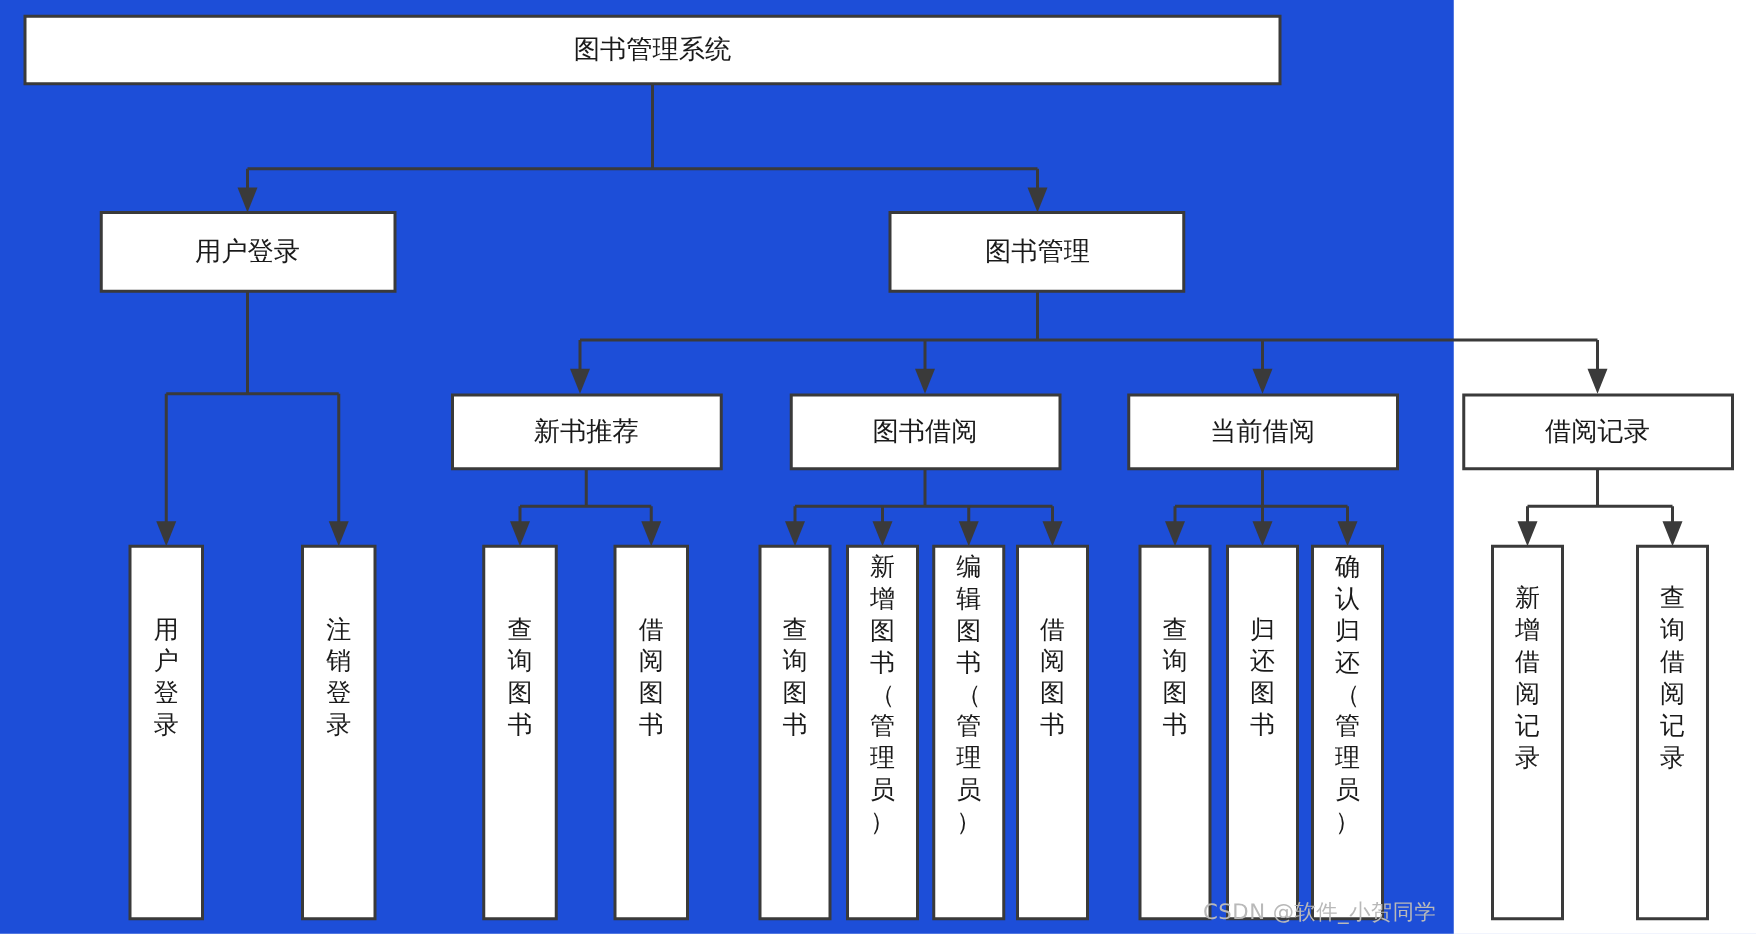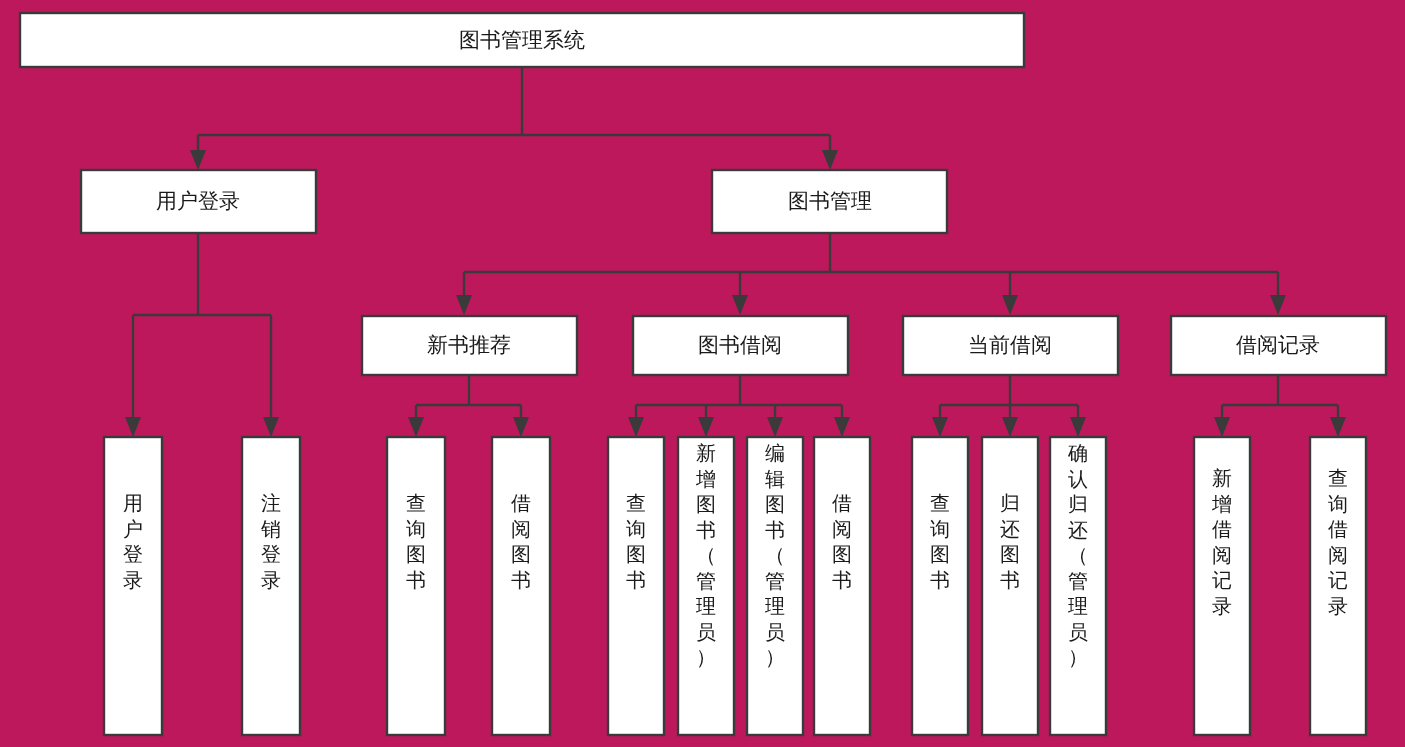--- a/index.html
+++ b/index.html
@@ -9,23 +9,23 @@
     background: #ffffff;
   }
   body {
     font-family: "DejaVu Sans", "Liberation Sans", sans-serif;
     width: 1405px;
     height: 747px;
     overflow: hidden;
   }
   #diagram-root {
     position: relative;
-    width: 1405px;
+    width: 1163px;
     height: 747px;
-    background: #be185d;
+    background: #1d4ed8;
   }
   svg.diagram-canvas {
     position: absolute;
     top: 0;
     left: 0;
     width: 1405px;
     height: 747px;
     display: block;
   }
   .node-box {
@@ -232,13 +232,14 @@
       <text class="node-label-vertical" x="1222" y="485"><tspan x="1222" y="485">新</tspan><tspan x="1222" y="510.5">增</tspan><tspan x="1222" y="536">借</tspan><tspan x="1222" y="561.5">阅</tspan><tspan x="1222" y="587">记</tspan><tspan x="1222" y="612.5">录</tspan></text>
     </g>
 
     <g>
       <rect class="node-box" x="1310" y="437" width="56" height="298"></rect>
       <text class="node-label-vertical" x="1338" y="485"><tspan x="1338" y="485">查</tspan><tspan x="1338" y="510.5">询</tspan><tspan x="1338" y="536">借</tspan><tspan x="1338" y="561.5">阅</tspan><tspan x="1338" y="587">记</tspan><tspan x="1338" y="612.5">录</tspan></text>
     </g>
 
   </svg>
 
+  <div class="watermark">CSDN @软件_小贺同学</div>
 </div>
 
 </body></html>

